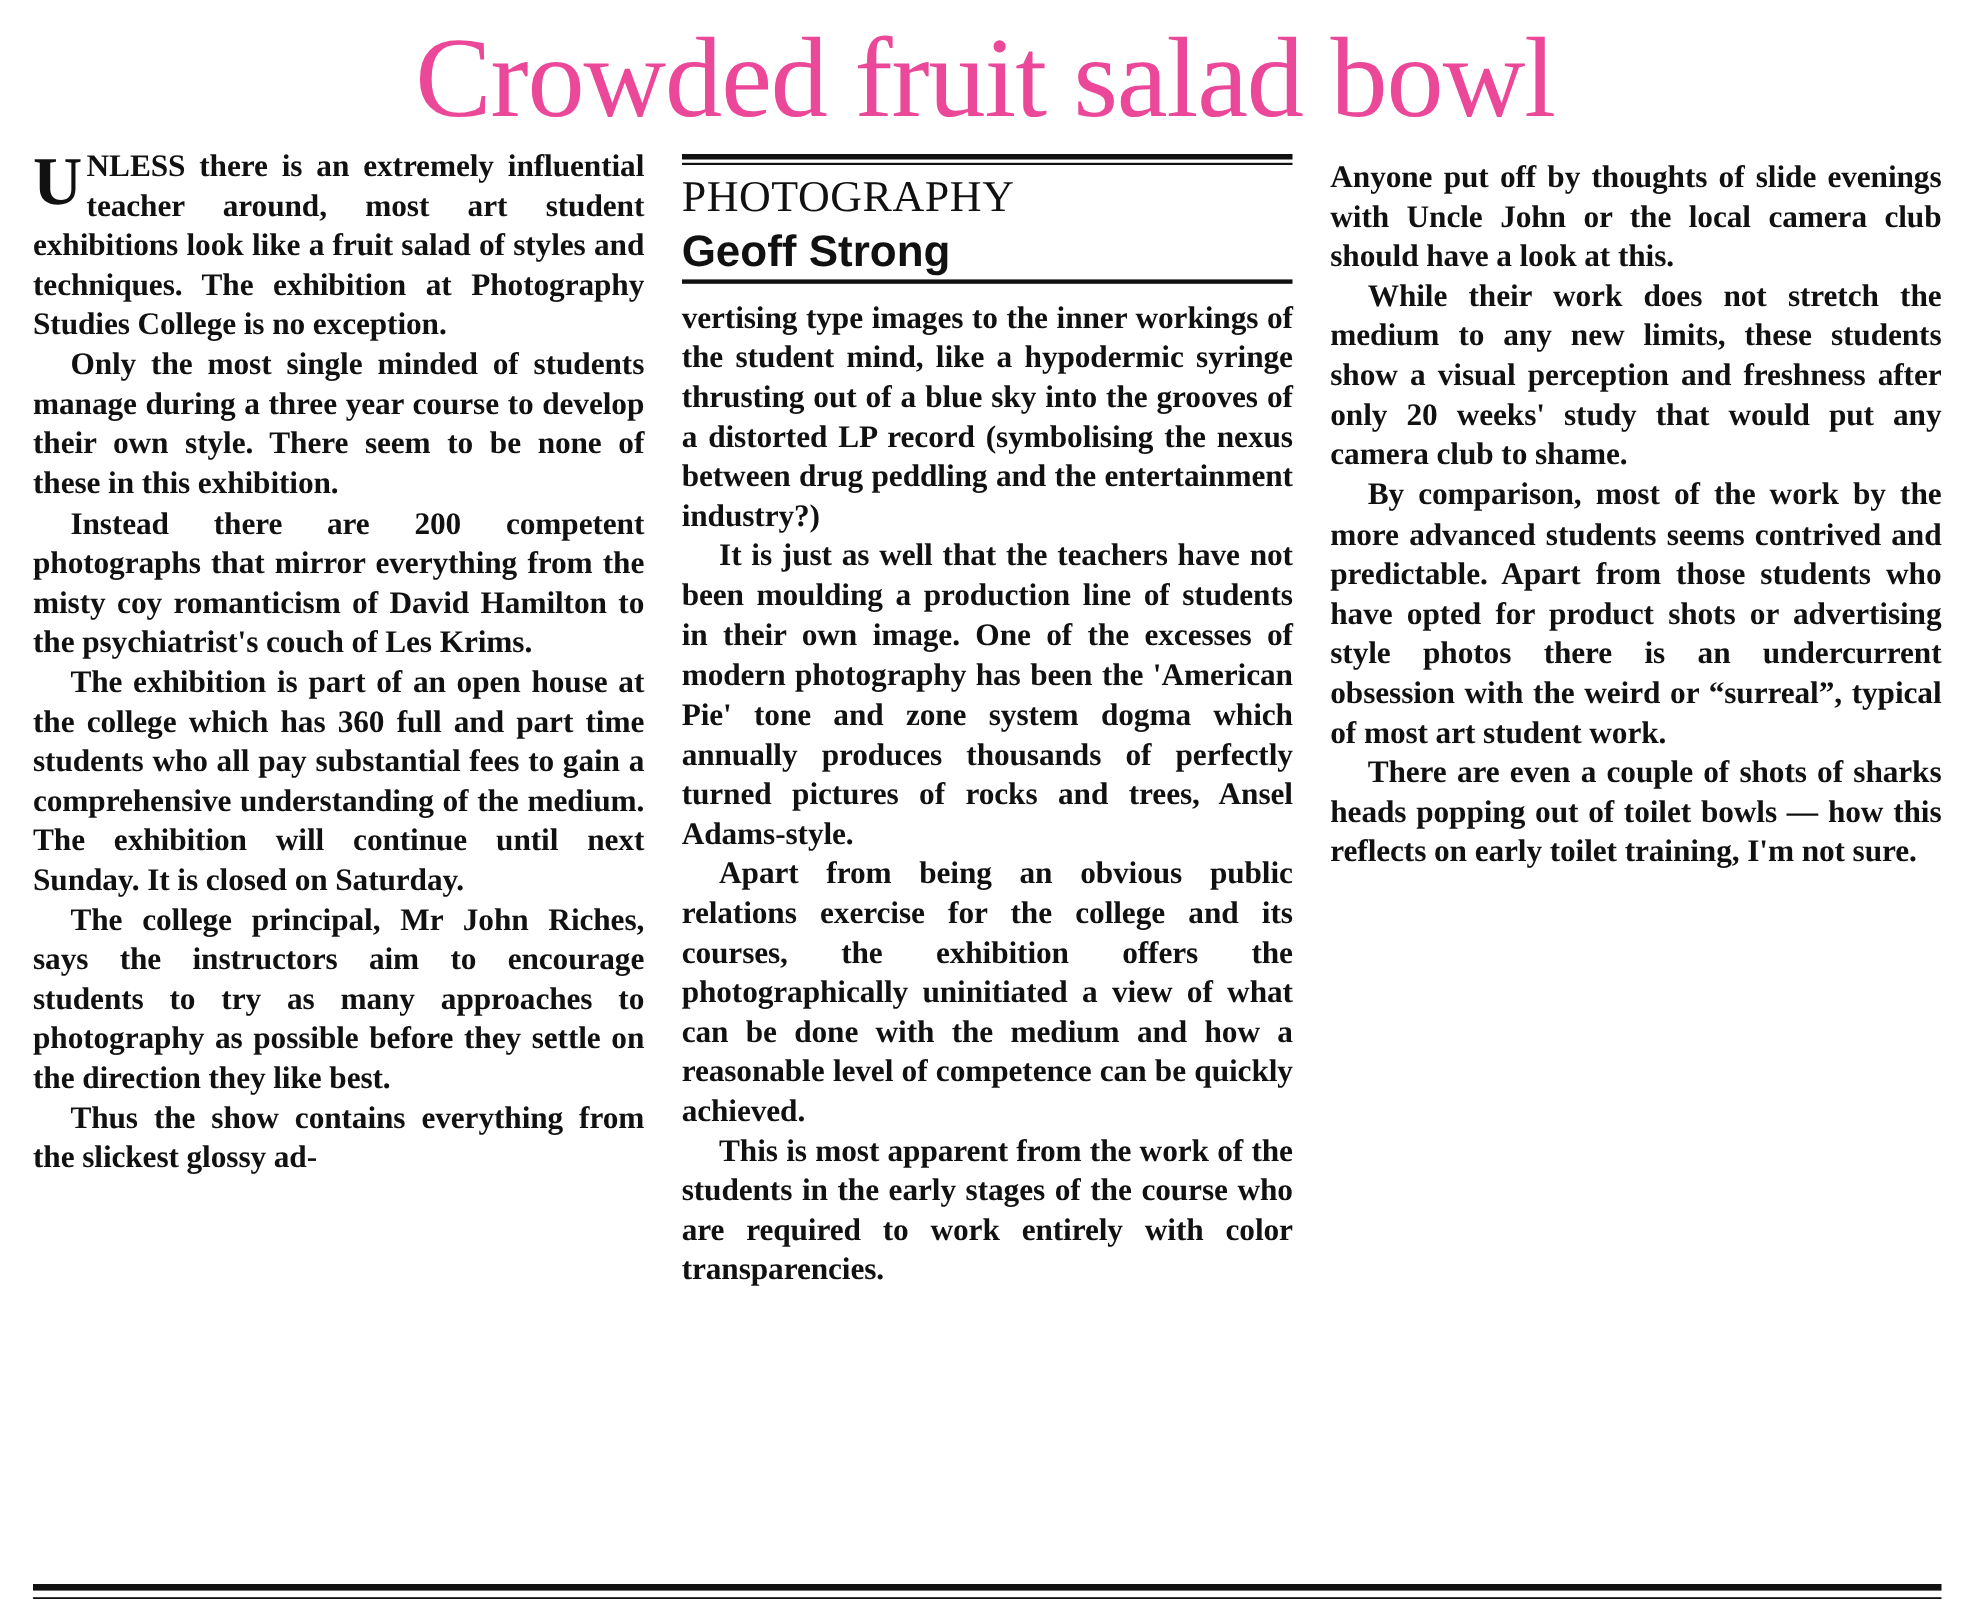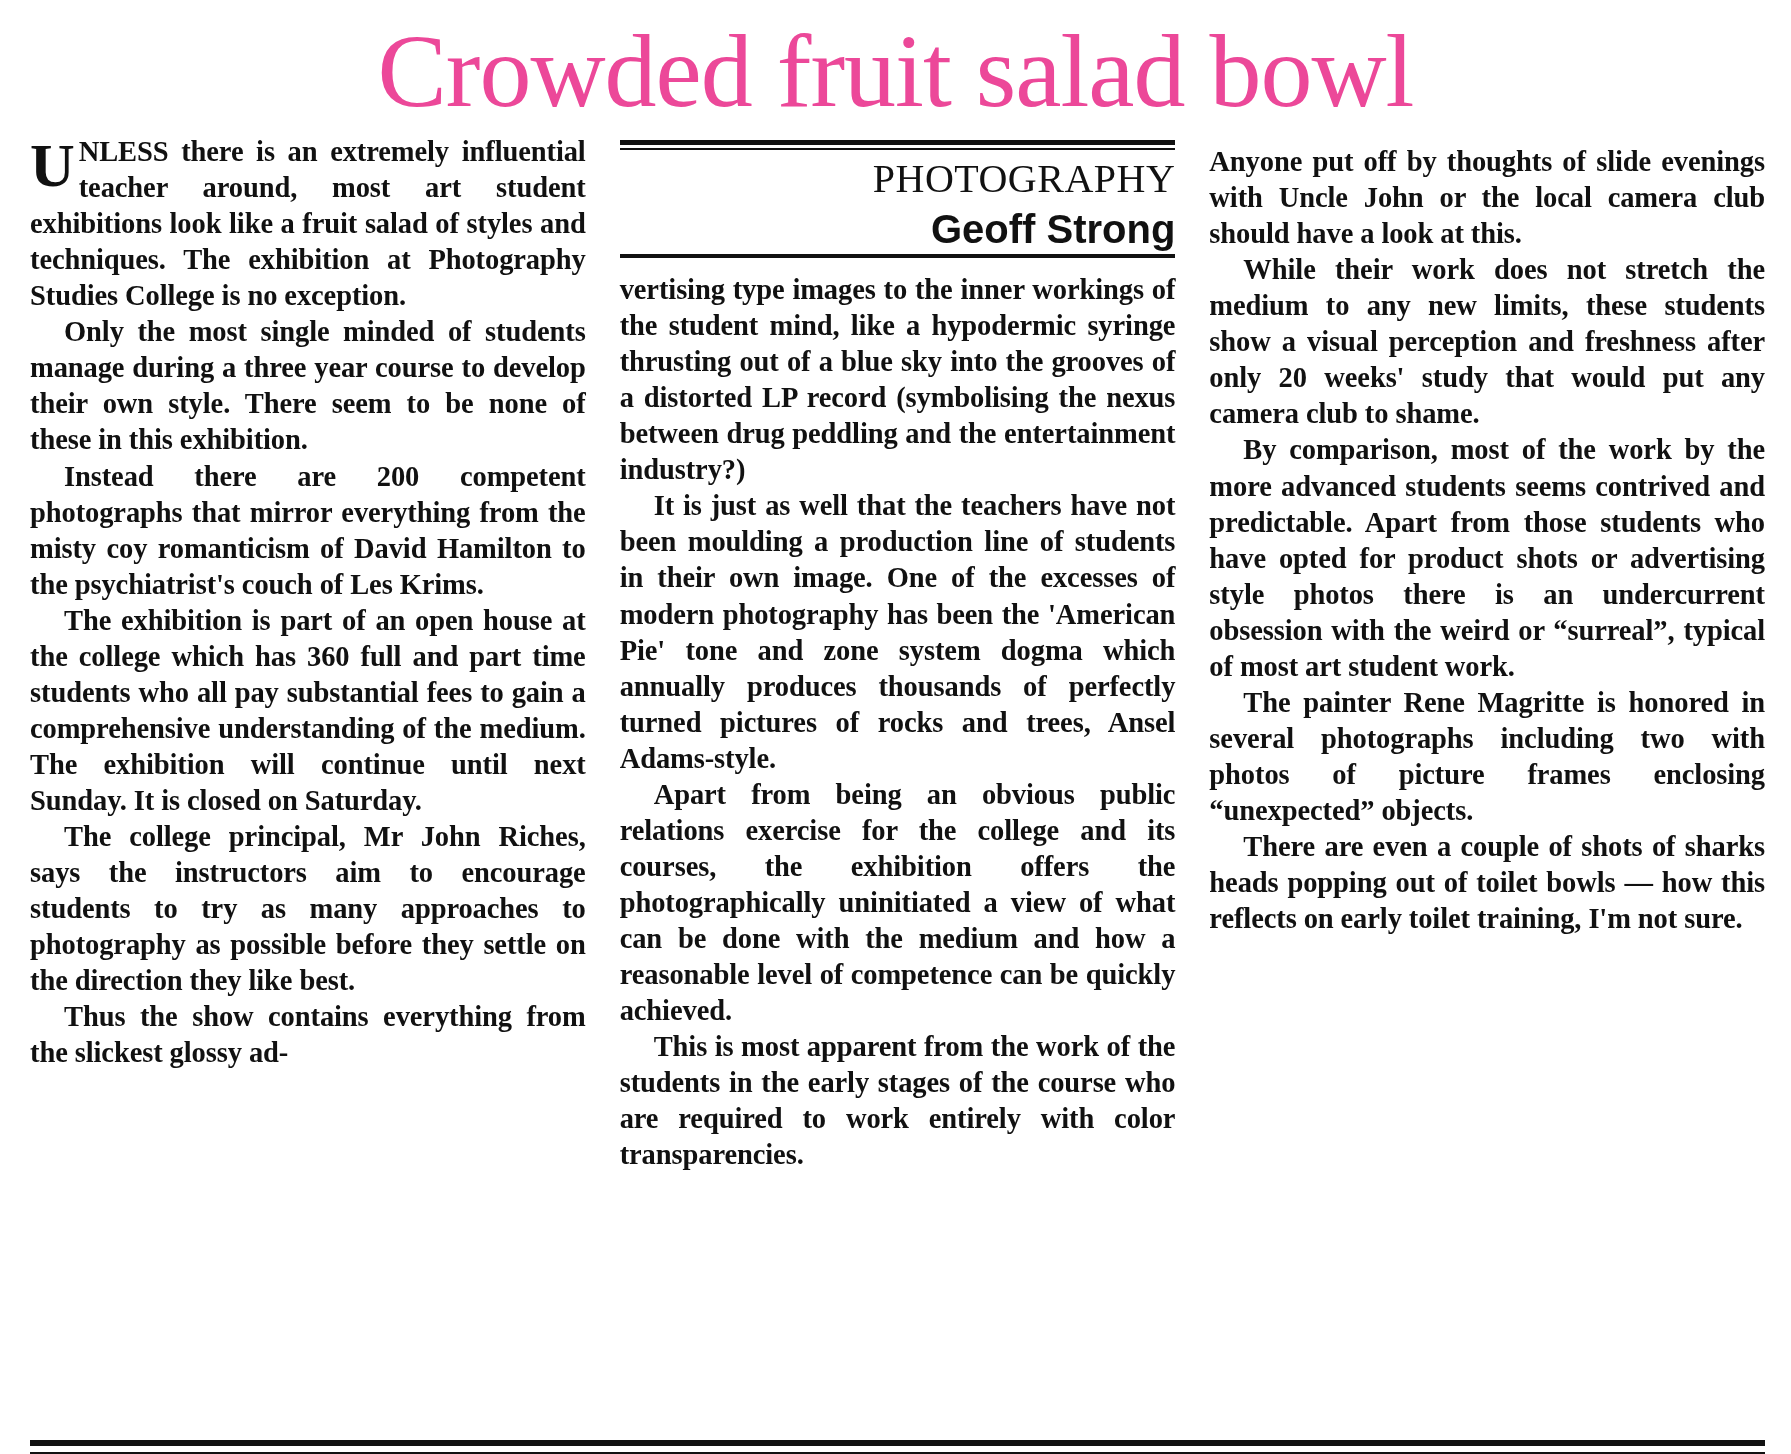--- a/index.html
+++ b/index.html
@@ -61,21 +61,20 @@
   .dropcap {
     float: left;
     font-size: 62px;
     line-height: 0.82;
     font-weight: 700;
     padding: 4px 4px 0 0;
     margin-top: 2px;
   }
   .section-head {
     margin-bottom: 6px;
-    text-align: right;
   }
   .rule-thick {
     border-top: 5px solid #111;
     margin: 6px 0 3px 0;
   }
   .rule-thin {
     border-top: 2px solid #111;
     margin: 0 0 8px 0;
   }
   .kicker {
@@ -145,21 +144,20 @@
       <p>It is just as well that the teachers have not been moulding a production line of students in their own image. One of the excesses of modern photography has been the 'American Pie' tone and zone system dogma which annually produces thousands of perfectly turned pictures of rocks and trees, Ansel Adams-style.</p>
       <p>Apart from being an obvious public relations exercise for the college and its courses, the exhibition offers the photographically uninitiated a view of what can be done with the medium and how a reasonable level of competence can be quickly achieved.</p>
       <p>This is most apparent from the work of the students in the early stages of the course who are required to work entirely with color transparencies.</p>
     </div>
 
     <div class="col">
       <div class="spacer-top"></div>
       <p>Anyone put off by thoughts of slide evenings with Uncle John or the local camera club should have a look at this.</p>
       <p>While their work does not stretch the medium to any new limits, these students show a visual perception and freshness after only 20 weeks' study that would put any camera club to shame.</p>
       <p>By comparison, most of the work by the more advanced students seems contrived and predictable. Apart from those students who have opted for product shots or advertising style photos there is an undercurrent obsession with the weird or “surreal”, typical of most art student work.</p>
-      <p>The painter Rene Magritte is honored in several photographs including two with photos of picture frames enclosing “unexpected” objects.</p>
       <p>There are even a couple of shots of sharks heads popping out of toilet bowls — how this reflects on early toilet training, I'm not sure.</p>
     </div>
 
   </div>
 
   <div class="bottom-rule"></div>
   <div class="bottom-rule2"></div>
 
 </div>
 

